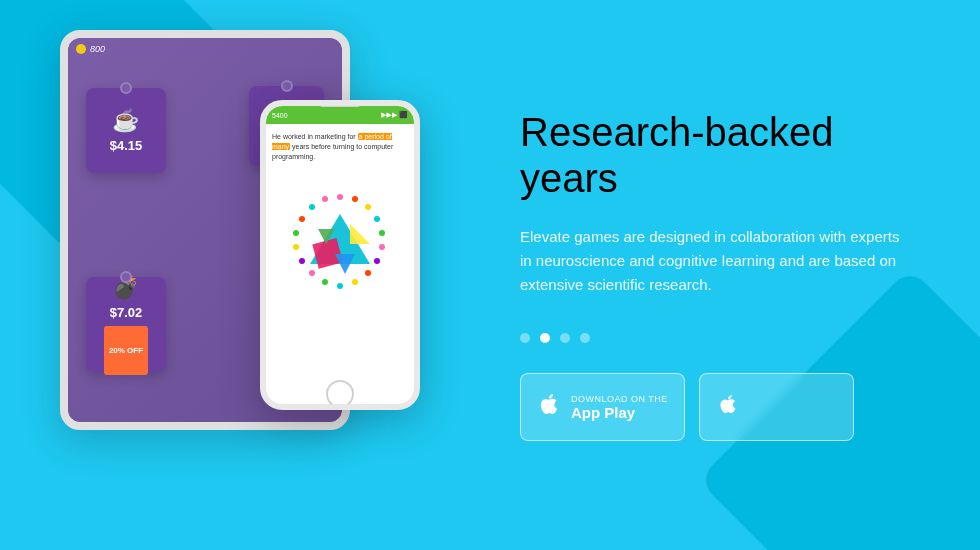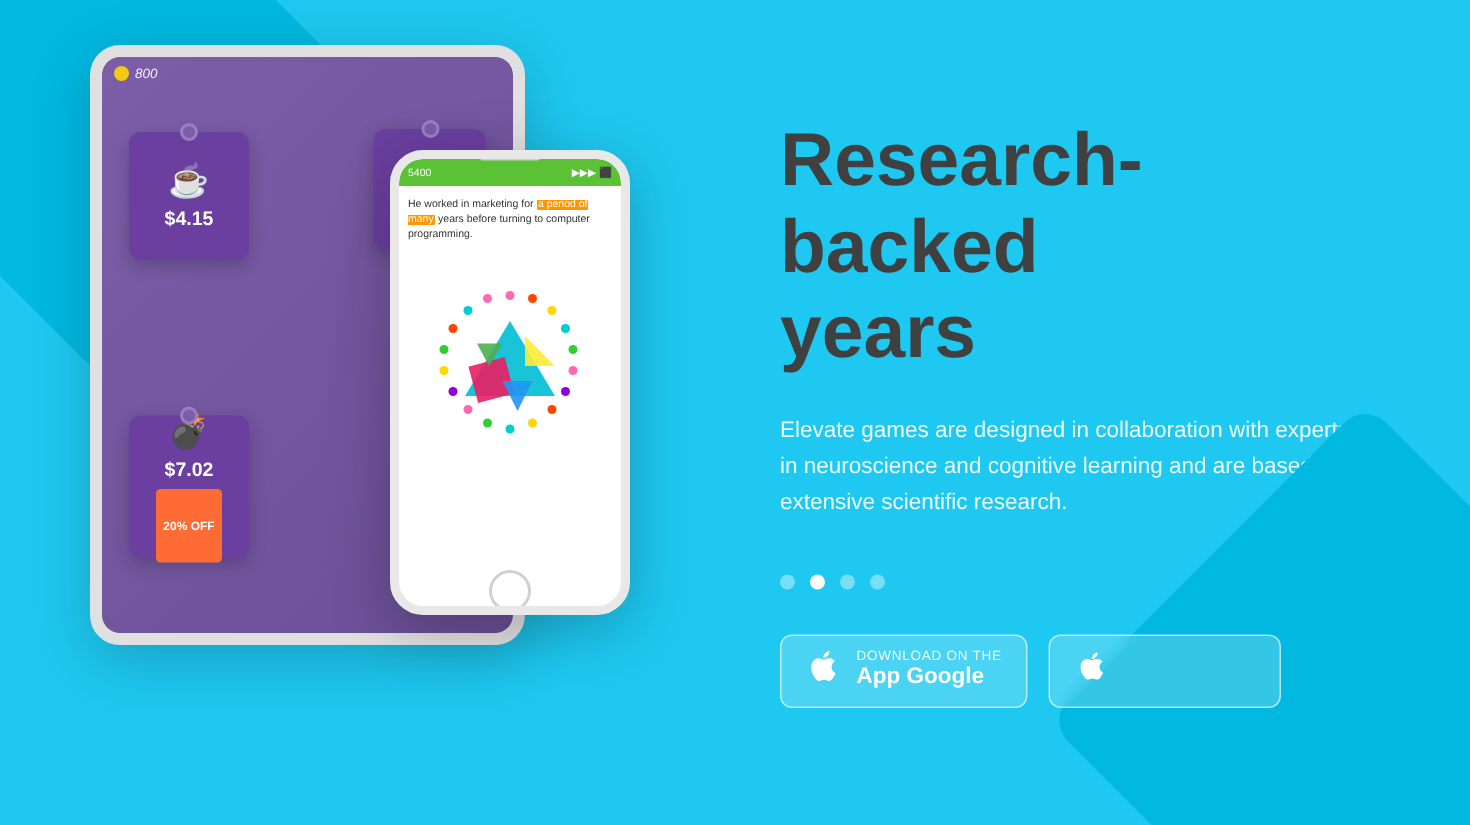--- a/index.html
+++ b/index.html
@@ -242,24 +242,24 @@
     }
 
     
     .content-section {
       flex: 1;
       padding: 40px 50px 40px 40px;
       color: white;
     }
 
     .headline {
-      font-size: 50px;
-      font-weight: 700;
+      font-size: 40px;
+      font-weight: 400;
       line-height: 1.15;
-      color: #404040;
+      color: #000000;
       margin-bottom: 24px;
     }
 
     .description {
       font-size: 15px;
       line-height: 1.6;
       color: rgba(255,255,255,0.9);
       max-width: 380px;
       margin-bottom: 36px;
     }
@@ -280,26 +280,26 @@
       background: white;
     }
 
     
     .download-buttons {
       display: flex;
       gap: 14px;
     }
     .download-btn {
       display: flex;
-      align-items: flex-start;
+      align-items: flex-end;
       gap: 10px;
       background: rgba(255,255,255,0.2);
       border: 1.5px solid rgba(255,255,255,0.6);
       border-radius: 8px;
-      padding: 8px 16px;
+      padding: 18px 16px;
       color: white;
       cursor: pointer;
       min-width: 155px;
       backdrop-filter: blur(4px);
     }
     .btn-icon {
       font-size: 24px;
       color: white;
       flex-shrink: 0;
     }
@@ -432,21 +432,21 @@
     <div class="download-buttons">
 
       <div class="download-btn">
         <span class="btn-icon">
           <svg width="24" height="24" viewBox="0 0 24 24" fill="white">
             <path d="M18.71 19.5c-.83 1.24-1.71 2.45-3.05 2.47-1.34.03-1.77-.79-3.29-.79-1.53 0-2 .77-3.27.82-1.31.05-2.3-1.32-3.14-2.53C4.25 17 2.94 12.45 4.7 9.39c.87-1.52 2.43-2.48 4.12-2.51 1.28-.02 2.5.87 3.29.87.78 0 2.26-1.07 3.8-.91.65.03 2.47.26 3.64 1.98-.09.06-2.17 1.28-2.15 3.81.03 3.02 2.65 4.03 2.68 4.04-.03.07-.42 1.44-1.38 2.83M13 3.5c.73-.83 1.94-1.46 2.94-1.5.13 1.17-.34 2.35-1.04 3.19-.69.85-1.83 1.51-2.95 1.42-.15-1.15.41-2.35 1.05-3.11z"></path>
           </svg>
         </span>
         <div class="btn-text">
           <span class="btn-sub">Download on the</span>
-          <span class="btn-main">App Google</span>
+          <span class="btn-main">App Play</span>
         </div>
       </div>
 
       <div class="download-btn">
         <span class="btn-icon">
           <svg width="24" height="24" viewBox="0 0 24 24" fill="white">
             <path d="M17.05 20.28c-.98.95-2.05.8-3.08.35-1.09-.46-2.09-.48-3.24 0-1.44.62-2.2.44-3.06-.35C2.79 15.25 3.51 7.7 9.05 7.4c1.34.07 2.27.74 3.05.8 1.17-.24 2.28-.95 3.53-.84 1.5.12 2.63.72 3.37 1.84-3.09 1.86-2.35 5.94.38 7.08-.57 1.5-1.32 2.99-2.33 4M12.03 7.25c-.15-2.23 1.66-4.07 3.74-4.25.29 2.58-2.34 4.5-3.74 4.25z"></path>
           </svg>
         </span>
       </div>

